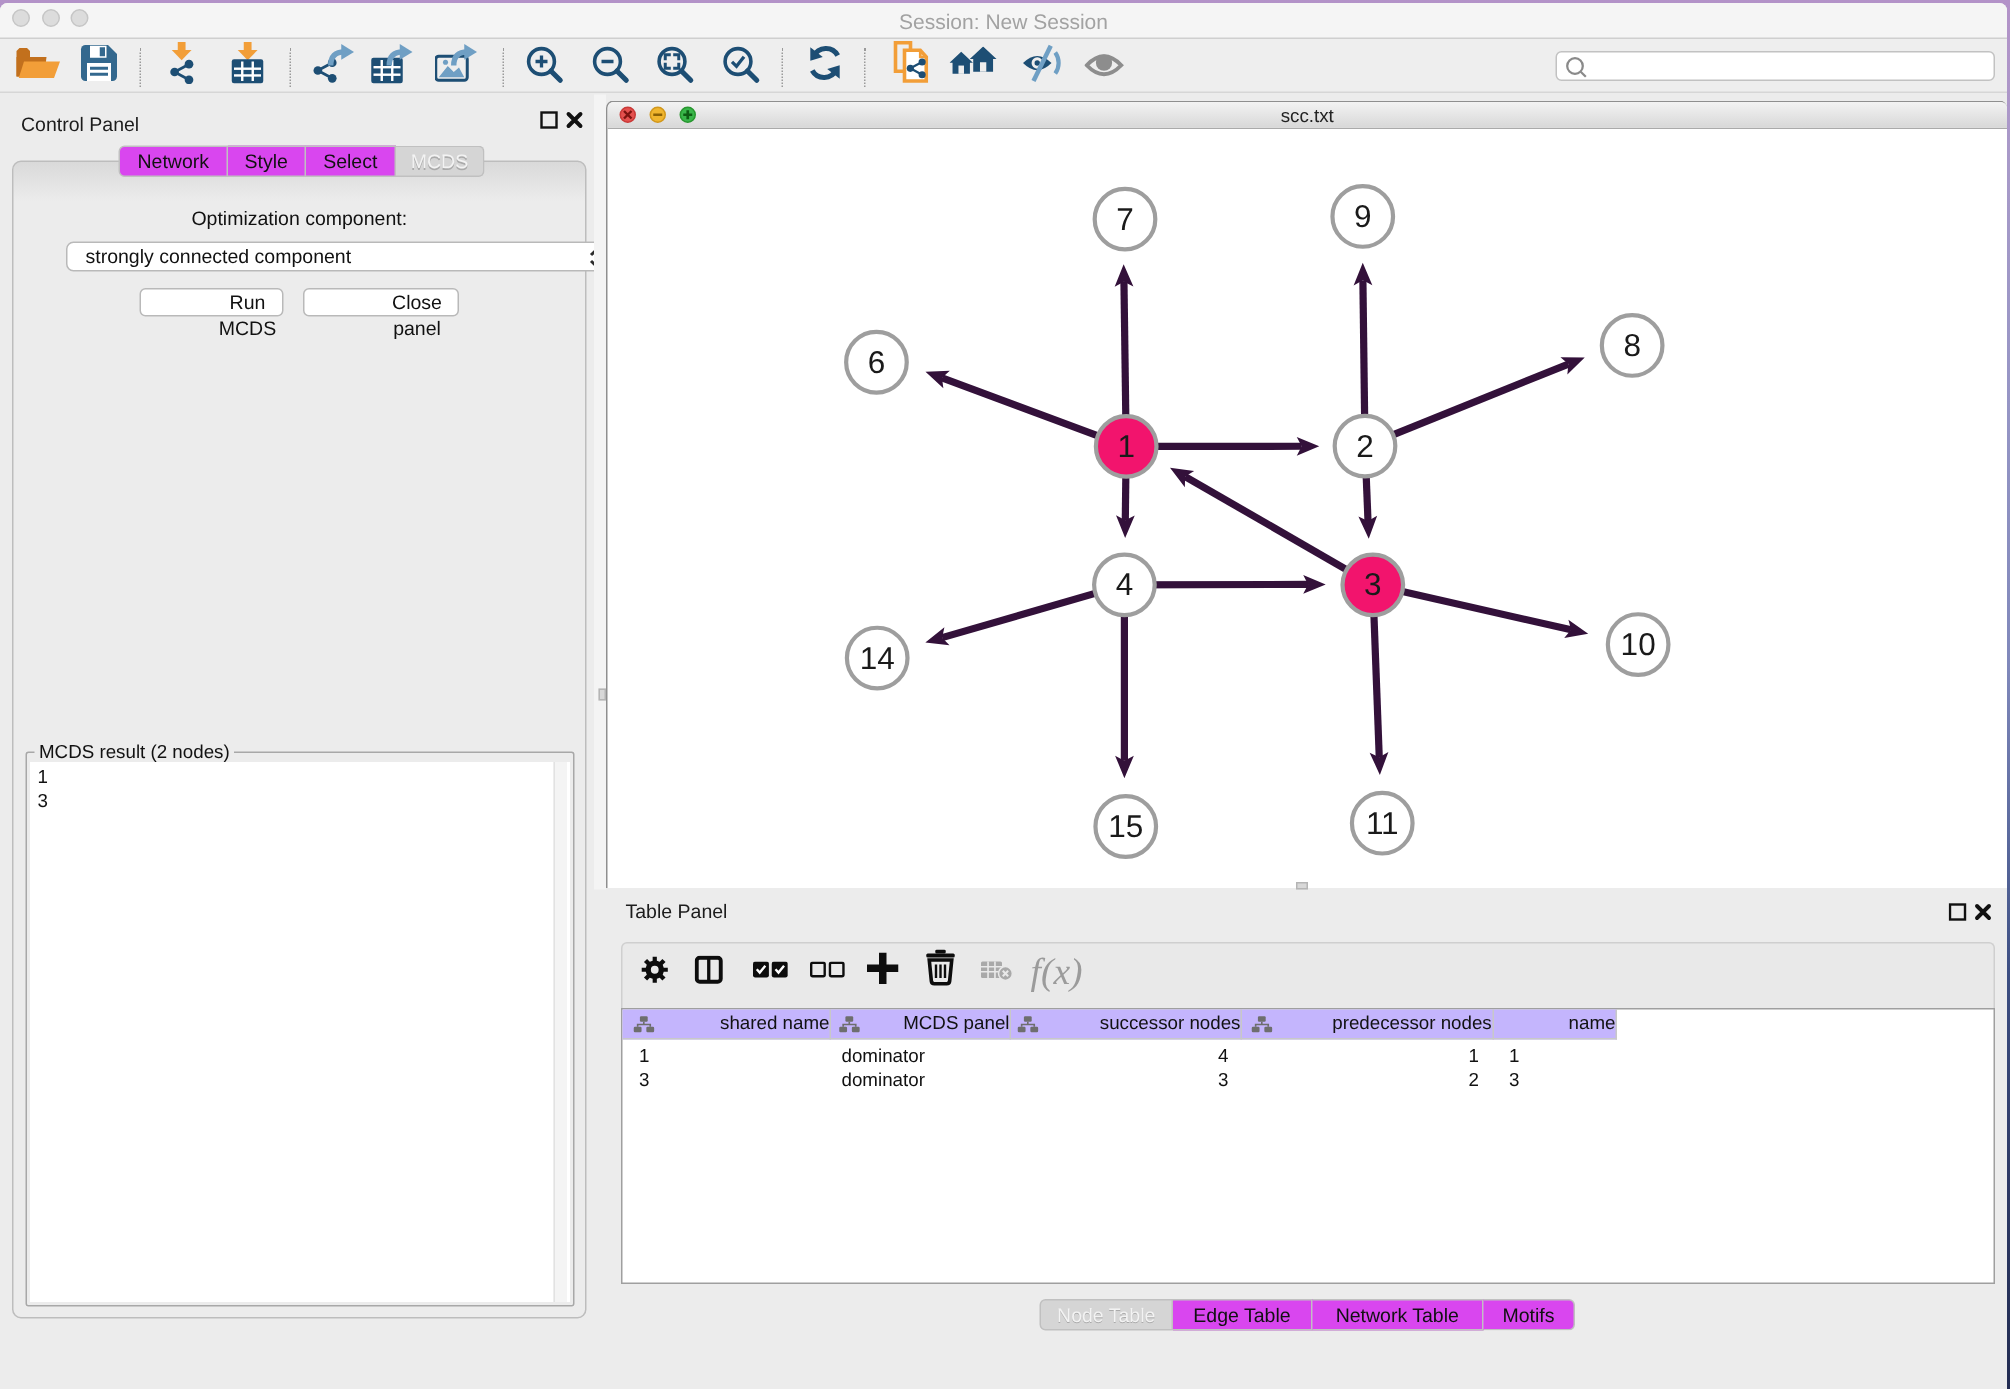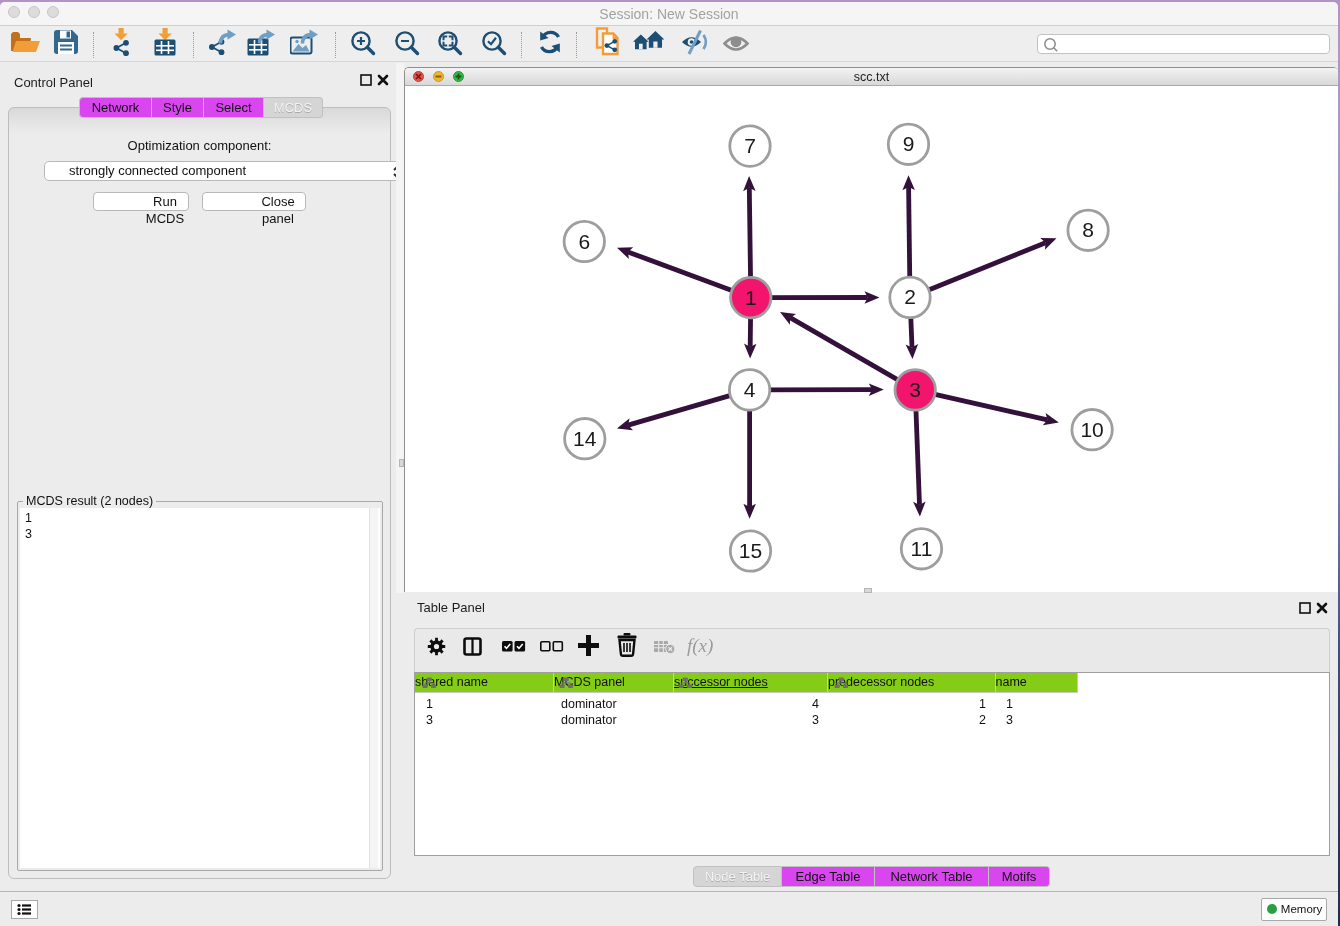--- a/index.html
+++ b/index.html
@@ -25,21 +25,21 @@
 .panel-box { position:absolute; left:8px; top:105px; width:383px; height:772px;
              border:1px solid #bdbdbd; border-radius:6px;
              background:linear-gradient(#d9d9d9, #ececec 26px); }
 .tabs1 { position:absolute; left:79px; top:95px; height:21px; display:flex; }
 .tab { height:21px; font-size:13px; color:#111; background:#d946ef; border:1px solid #c0c0c0;
        display:flex; align-items:center; justify-content:center; }
 .tab.sel { background:#d5d5d5; color:#f3f3f3; text-shadow:0 1px 0 #aaa; }
 .opt-label { position:absolute; left:0; top:136px; width:399px; text-align:center; font-size:13px; color:#111; }
 .dropdown { position:absolute; left:44px; top:159px; width:364px; height:20px; background:#fff;
             border:1px solid #b9b9b9; border-radius:5px; font-size:13px; color:#111;
-            line-height:18px; padding-left:24px; }
+            line-height:18px; padding-left:12px; }
 .btn { position:absolute; height:19px; background:#fff; border:1px solid #b9b9b9; border-radius:4px;
        font-size:13px; color:#111; text-align:center; line-height:17px;padding-left:48px; }
 .fieldset { position:absolute; left:17px; top:499px; width:366px; height:370px;
             border:1px solid #a8a8a8; border-radius:2px;padding-left:36px; }
 .legend { position:absolute; left:5px; top:-8px; background:#ececec; padding:0 3px;
           font-size:12.5px; color:#111; }
 .resultbox { position:absolute; left:2px; top:6px; width:360px; height:360px; background:#fff;
              font-size:12.5px; color:#111; padding:2px 0 0 5px; line-height:16px; }
 .rscroll { position:absolute; right:2px; top:0; width:9px; height:100%; background:#f4f4f4; border-left:1px solid #e2e2e2;}
 
@@ -50,22 +50,22 @@
             border-radius:4px 4px 0 0; }
 .nettitle .t { position:absolute; width:100%; text-align:center; top:2px; font-size:12.5px; color:#222; }
 .mtl { position:absolute; top:3px; width:11px; height:11px; border-radius:50%; }
 
 .tablepanel { position:absolute; left:406px; top:590px; width:932px; height:299px; background:#ececec; }
 .tp-head { position:absolute; left:11px; top:8px; font-size:13px; color:#1c1c1c; }
 .tp-toolbar { position:absolute; left:8px; top:36px; width:916px; height:44px; background:#e9e9e9;
               border:1px solid #cfcfcf; border-radius:4px 4px 0 0; border-bottom:none; }
 .dtable { position:absolute; left:8px; top:80px; width:916px; height:184px; background:#fff;
           border:1px solid #9f9f9f; }
-.th { position:absolute; top:0; height:20px; background:#84cc16; border-right:1px solid #c8c8c8;
-      border-bottom:1px solid #c8c8c8; font-size:12.5px; color:#111; text-align:left; line-height:19px; }
+.th { position:absolute; top:0; height:20px; background:#c4b5fd; border-right:1px solid #c8c8c8;
+      border-bottom:1px solid #c8c8c8; font-size:12.5px; color:#111; text-align:right; line-height:19px; }
 .cell { position:absolute; font-size:12.5px; color:#111; height:16px; line-height:16px; }
 .tabs2 { position:absolute; left:287px; top:274px; height:21px; display:flex; }
 
 .statusbar { position:absolute; left:0; top:889px; width:1338px; height:33px; background:#ececec;
              border-top:1px solid #b5b5b5; }
 .listbtn { position:absolute; left:11px; top:8px; width:27px; height:19px; background:#fdfdfd;
            border:1px solid #a8a8a8; }
 .membtn { position:absolute; right:11px; top:6px; width:66px; height:23px; background:#fdfdfd;
           border:1px solid #a8a8a8; border-radius:2px; font-size:11.5px; color:#111;
           line-height:21px; text-align:center; }
@@ -352,38 +352,38 @@
           <rect x="1.5" y="2.6" width="19" height="2.8" rx="1" fill="#0d0d0d"></rect>
           <path d="M3.5 7 h15 l-1.4 14 a2 2 0 0 1 -2 1.8 h-8.2 a2 2 0 0 1 -2 -1.8 Z" fill="none" stroke="#0d0d0d" stroke-width="2.4"></path>
           <path d="M8 10 v9 M11 10 v9 M14 10 v9" stroke="#0d0d0d" stroke-width="1.6"></path>
         </svg>
         <svg style="position:absolute;left:239px;top:9px" width="22" height="17">
           <rect x="0" y="3" width="14" height="11" rx="1" fill="#a9a9a9"></rect>
           <path d="M0 6.5 h14 M0 9.8 h14 M4.7 3 v11 M9.3 3 v11" stroke="#e9e9e9" stroke-width="1.1"></path>
           <circle cx="16.3" cy="11" r="4.6" fill="#a9a9a9" stroke="#e9e9e9" stroke-width="1"></circle>
           <path d="M14.5 9.2 L18.1 12.8 M18.1 9.2 L14.5 12.8" stroke="#e9e9e9" stroke-width="1.4"></path>
         </svg>
-        <div style="position:absolute;left:272px;top:6px;font-family:'Liberation Serif',serif;font-style:italic;font-size:19px;color:#9b9b9b;">f(x)</div>
+        <div style="position:absolute;left:272px;top:6px;font-family:'Liberation Serif',serif;font-style:italic;font-size:25px;color:#9b9b9b;">f(x)</div>
       </div>
     <div class="dtable" id="dtable">
         <div class="th" style="left:0px;width:139px;">shared name</div>
         <svg width="15" height="12" style="position:absolute;left:7px;top:4px">
           <rect x="4.6" y="0.5" width="5.2" height="3.6" rx="0.8" fill="#6e6e6e"></rect>
           <rect x="0.5" y="7.5" width="5.2" height="3.6" rx="0.8" fill="#6e6e6e"></rect>
           <rect x="8.9" y="7.5" width="5.2" height="3.6" rx="0.8" fill="#6e6e6e"></rect>
           <path d="M7.2 4.1 V6 M3.1 7.5 V6 H11.5 V7.5" fill="none" stroke="#6e6e6e" stroke-width="1.1"></path>
         </svg>
         <div class="th" style="left:139px;width:120px;">MCDS panel</div>
         <svg width="15" height="12" style="position:absolute;left:144px;top:4px">
           <rect x="4.6" y="0.5" width="5.2" height="3.6" rx="0.8" fill="#6e6e6e"></rect>
           <rect x="0.5" y="7.5" width="5.2" height="3.6" rx="0.8" fill="#6e6e6e"></rect>
           <rect x="8.9" y="7.5" width="5.2" height="3.6" rx="0.8" fill="#6e6e6e"></rect>
           <path d="M7.2 4.1 V6 M3.1 7.5 V6 H11.5 V7.5" fill="none" stroke="#6e6e6e" stroke-width="1.1"></path>
         </svg>
-        <div class="th" style="left:259px;width:154px;text-decoration:underline;">successor nodes</div>
+        <div class="th" style="left:259px;width:154px;">successor nodes</div>
         <svg width="15" height="12" style="position:absolute;left:263px;top:4px">
           <rect x="4.6" y="0.5" width="5.2" height="3.6" rx="0.8" fill="#6e6e6e"></rect>
           <rect x="0.5" y="7.5" width="5.2" height="3.6" rx="0.8" fill="#6e6e6e"></rect>
           <rect x="8.9" y="7.5" width="5.2" height="3.6" rx="0.8" fill="#6e6e6e"></rect>
           <path d="M7.2 4.1 V6 M3.1 7.5 V6 H11.5 V7.5" fill="none" stroke="#6e6e6e" stroke-width="1.1"></path>
         </svg>
         <div class="th" style="left:413px;width:167.5px;">predecessor nodes</div>
         <svg width="15" height="12" style="position:absolute;left:419px;top:4px">
           <rect x="4.6" y="0.5" width="5.2" height="3.6" rx="0.8" fill="#6e6e6e"></rect>
           <rect x="0.5" y="7.5" width="5.2" height="3.6" rx="0.8" fill="#6e6e6e"></rect>
@@ -405,31 +405,13 @@
     <div class="tabs2">
       <div class="tab sel" style="width:89px;border-radius:4px 0 0 4px;">Node Table</div>
       <div class="tab" style="width:93px;border-left:none;">Edge Table</div>
       <div class="tab" style="width:114px;border-left:none;">Network Table</div>
       <div class="tab" style="width:61px;border-left:none;border-radius:0 4px 4px 0;">Motifs</div>
     </div>
   </div>
   <div style="position:absolute;left:399px;top:457px;width:5px;height:8px;background:#d8d8d8;border:1px solid #b5b5b5;"></div>
   <div style="position:absolute;left:864px;top:586px;width:8px;height:5px;background:#d8d8d8;border:1px solid #b5b5b5;"></div>
 
-  <div class="statusbar">
-    <div class="listbtn">
-      <svg width="25" height="17" style="position:absolute;left:0;top:0">
-        <circle cx="7" cy="4.5" r="1.6" fill="#111"></circle>
-        <circle cx="7" cy="8.5" r="1.6" fill="#111"></circle>
-        <circle cx="7" cy="12.5" r="1.6" fill="#111"></circle>
-        <rect x="10" y="3.4" width="9" height="2.2" fill="#111"></rect>
-        <rect x="10" y="7.4" width="9" height="2.2" fill="#111"></rect>
-        <rect x="10" y="11.4" width="9" height="2.2" fill="#111"></rect>
-      </svg>
-    </div>
-    <div class="membtn">
-      <svg width="12" height="12" style="vertical-align:-2px">
-          <circle cx="6" cy="6" r="5" fill="#2c9e42"></circle>
-        </svg>
-      Memory
-    </div>
-  </div>
 </div>
 
 </body></html>

